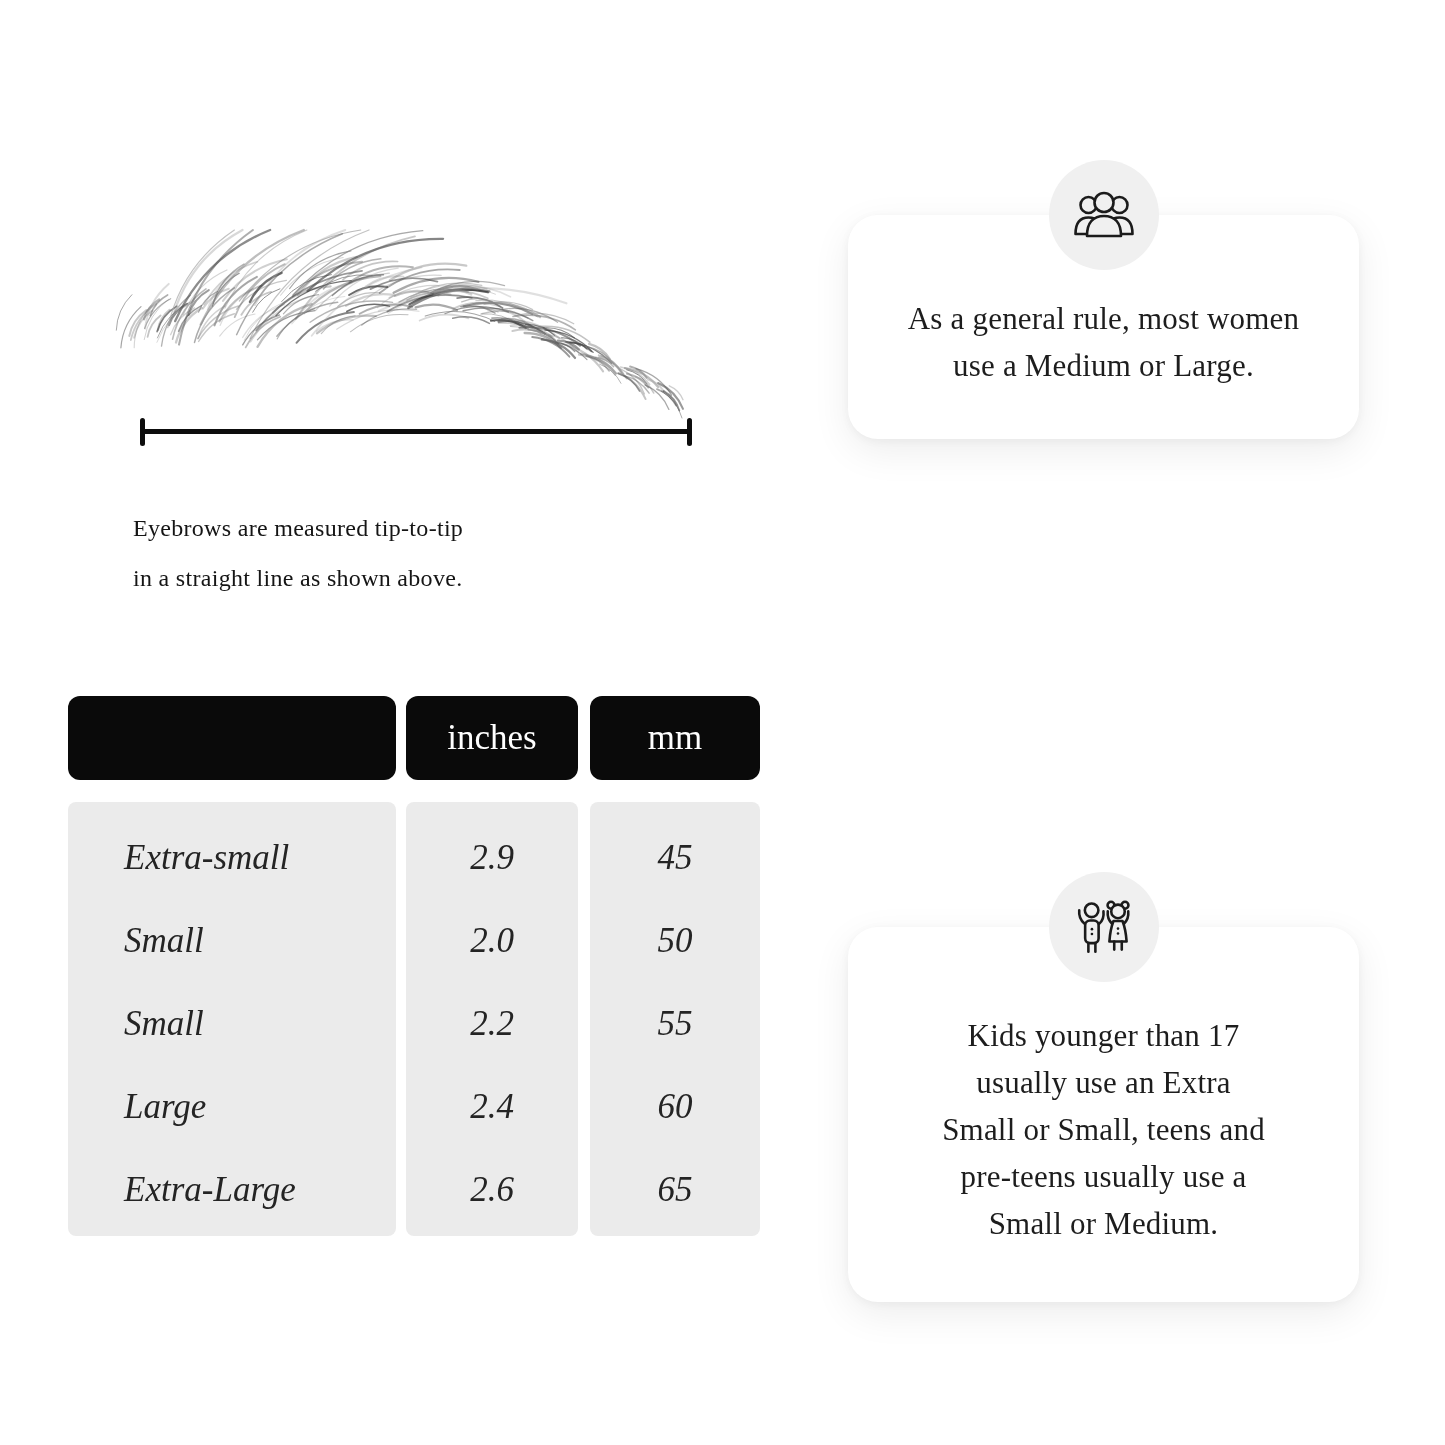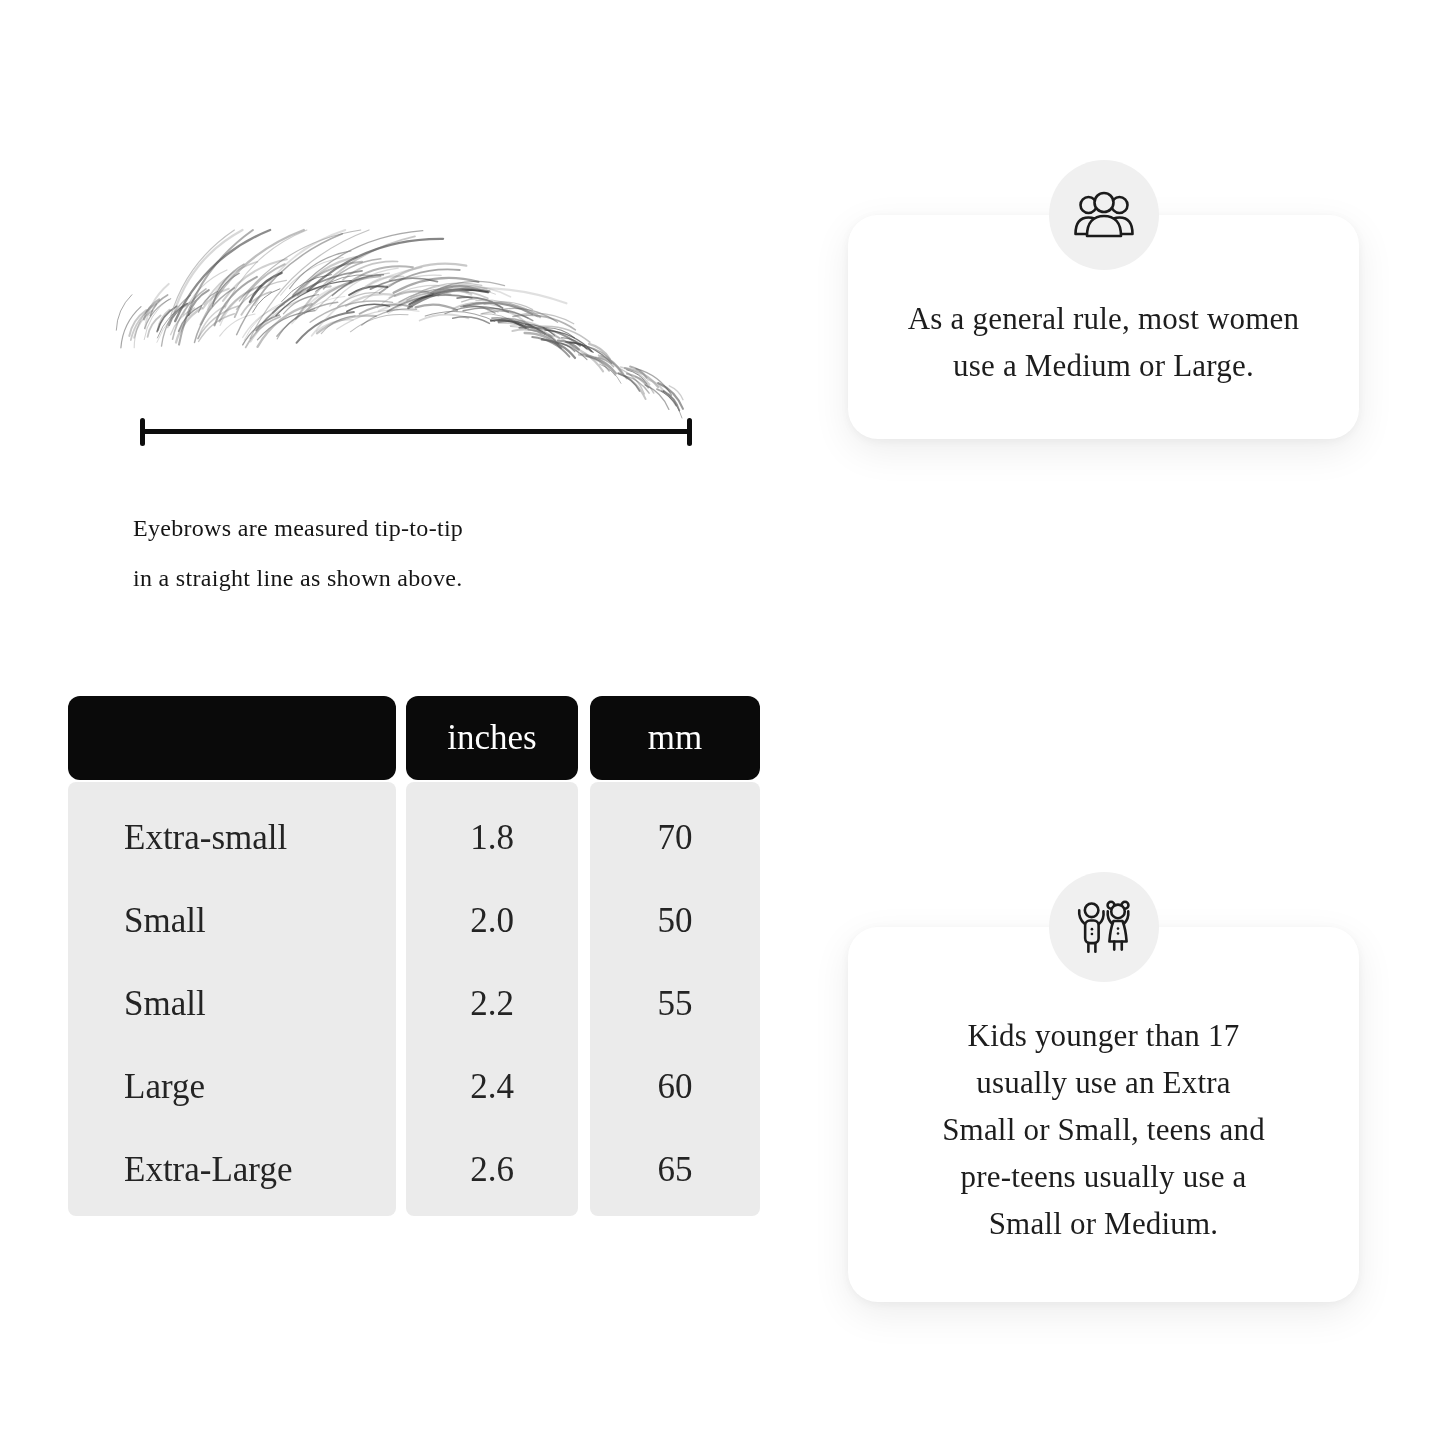--- a/index.html
+++ b/index.html
@@ -27,21 +27,21 @@
     white-space:pre-line; color:#151515;
   }
 
   
   .size-table { position:absolute; left:68px; top:696px; width:692px; }
   .thead, .tbody { display:grid; grid-template-columns:328px 10px 172px 12px 170px; }
   .th {
     height:84px; background:#0a0a0a; border-radius:12px; color:#ffffff;
     display:flex; align-items:center; justify-content:center; font-size:35px;
   }
-  .tbody { margin-top:2px; }
+  .tbody { margin-top:22px;font-style:italic; }
   .tcol {
     background:#ebebeb; border-radius:8px; height:434px;
     display:flex; flex-direction:column; padding:14px 0 4px 0;
   }
   .cell { flex:1; display:flex; align-items:center; font-size:35px; color:#242424; }
   .cell.name { justify-content:flex-start; padding-left:56px; }
   .cell.num  { justify-content:center; }
 
   
   .card {
@@ -294,29 +294,29 @@
     <div class="tbody">
       <div class="tcol">
         <div class="cell name">Extra-small</div>
         <div class="cell name">Small</div>
         <div class="cell name">Small</div>
         <div class="cell name">Large</div>
         <div class="cell name">Extra-Large</div>
       </div>
       <div></div>
       <div class="tcol">
-        <div class="cell num">1.8</div>
+        <div class="cell num">2.9</div>
         <div class="cell num">2.0</div>
         <div class="cell num">2.2</div>
         <div class="cell num">2.4</div>
         <div class="cell num">2.6</div>
       </div>
       <div></div>
       <div class="tcol">
-        <div class="cell num">70</div>
+        <div class="cell num">45</div>
         <div class="cell num">50</div>
         <div class="cell num">55</div>
         <div class="cell num">60</div>
         <div class="cell num">65</div>
       </div>
     </div>
   </div>
 
   <div class="card" id="card-women">
     <div class="badge">

